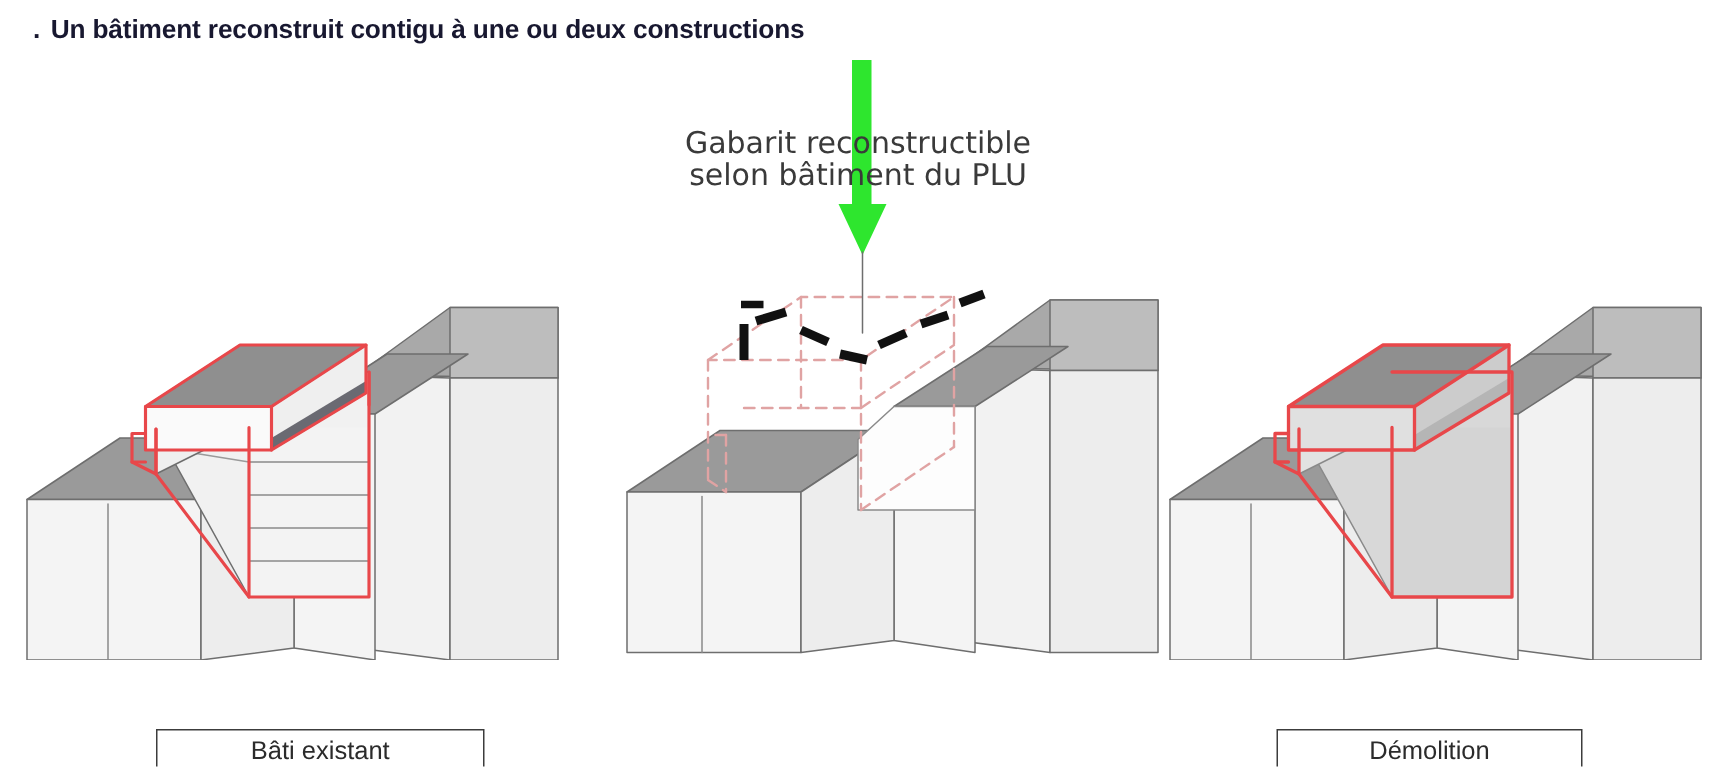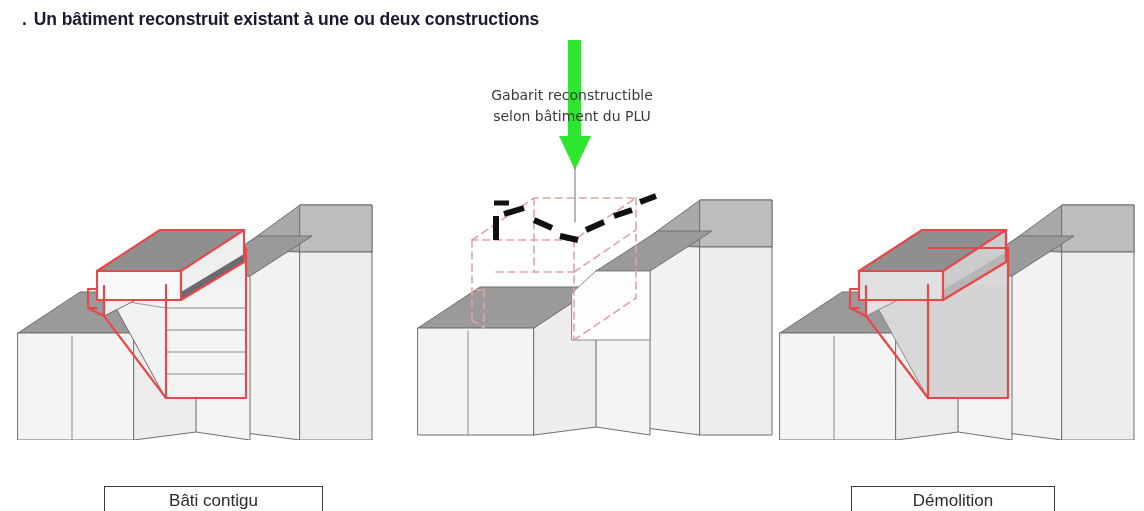--- a/index.html
+++ b/index.html
@@ -60,21 +60,21 @@
   }
 
   
   #gabarit-note {
     position: absolute;
     left: 381px;
     top: 45px;
     width: 382px;
     text-align: center;
     font-family: "DejaVu Sans", sans-serif;
-    font-size: 14px;
+    font-size: 20px;
     line-height: 21px;
     color: #3a3a3a;
     pointer-events: none;
   }
   #gabarit-note .note-line { display: block; white-space: nowrap; }
 
   
   .caption-box {
     position: absolute;
     background: #ffffff;
@@ -98,21 +98,21 @@
     width: 204px;
     height: 30px;
     font-size: 17px;
     line-height: 28px;
   }
 </style>
 </head>
 <body>
 
 <div id="page-title">
-  <span class="bullet-dot">.</span><span>Un bâtiment reconstruit existant à une ou deux constructions</span>
+  <span class="bullet-dot">.</span><span>Un bâtiment reconstruit contigu à une ou deux constructions</span>
 </div>
 
 <div id="figure-area">
 
   <div class="panel" id="panel-existing">
     <svg class="panel-svg" viewBox="0 0 382 400">
       <g stroke-linejoin="round" stroke-linecap="round">
 
         <g>
           <polygon points="238,210 300,165 372,165 372,212" fill="#a9a9a9" stroke="#6e6e6e" stroke-width="1"></polygon>
@@ -161,21 +161,21 @@
             <path d="M104,246 L104,276 L166,358 L166,358"></path>
             <path d="M88,268 L104,276"></path>
             <path d="M166,245 L166,358 L246,358 L246,208"></path>
             <path d="M246,208 L246,230"></path>
             <line x1="104" y1="246" x2="104" y2="276"></line>
           </g>
         </g>
       </g>
     </svg>
     <div class="caption-box" id="caption-existing">
-      <span>Bâti contigu</span>
+      <span>Bâti existant</span>
     </div>
   </div>
 
   <div class="panel" id="panel-demolition">
     <svg class="panel-svg" viewBox="0 0 382 400">
       <g stroke-linejoin="round" stroke-linecap="round">
 
         <g>
           <polygon points="238,205 300,160 372,160 372,207" fill="#a9a9a9" stroke="#6e6e6e" stroke-width="1"></polygon>
           <polygon points="300,160 372,160 372,207 300,207" fill="#bdbdbd" stroke="#6e6e6e" stroke-width="1"></polygon>

